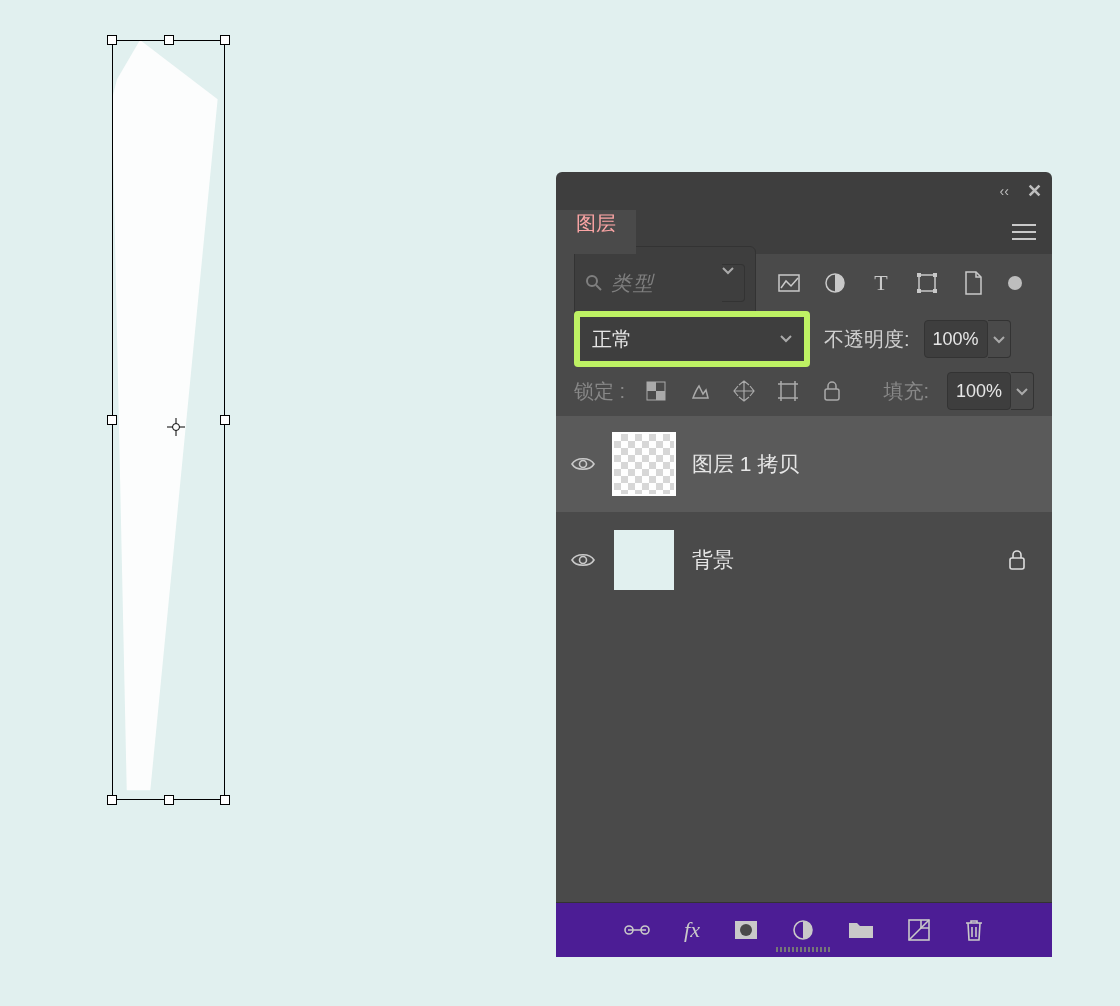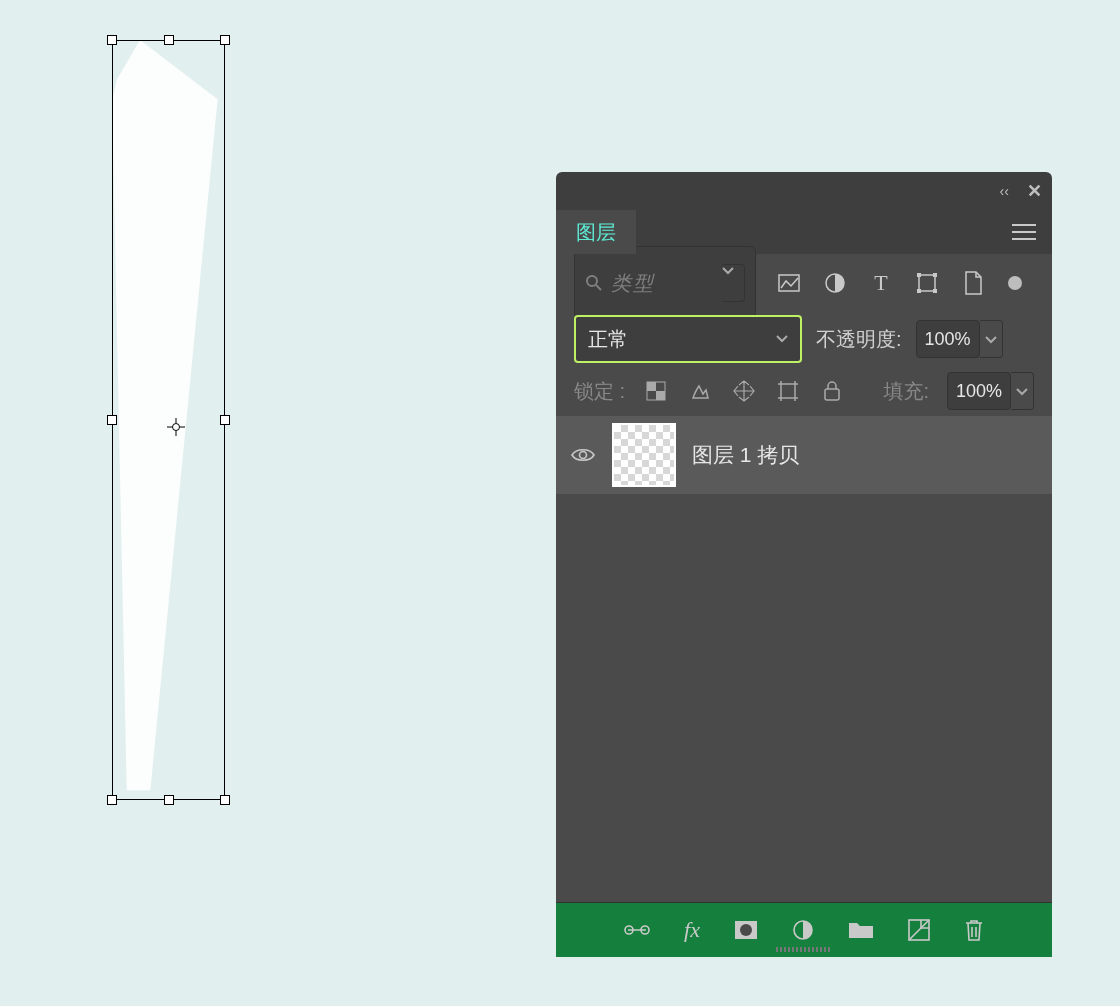--- a/index.html
+++ b/index.html
@@ -14,60 +14,60 @@
 .h-tl{left:-5px;top:-5px}.h-tm{left:50%;top:-5px;margin-left:-5px}.h-tr{right:-5px;top:-5px}
 .h-ml{left:-5px;top:50%;margin-top:-5px}.h-mr{right:-5px;top:50%;margin-top:-5px}
 .h-bl{left:-5px;bottom:-5px}.h-bm{left:50%;bottom:-5px;margin-left:-5px}.h-br{right:-5px;bottom:-5px}
 .pivot{position:absolute;left:55px;top:378px}
 
 
 .panel{position:absolute;left:556px;top:172px;width:496px;height:784px;background:#3e3e3e;border-radius:6px;font-size:18px;color:#c9c9c9}
 .titlebar{height:38px;display:flex;align-items:center;justify-content:flex-end;padding-right:10px;gap:18px;color:#bfbfbf}
 .titlebar span{cursor:pointer;font-size:14px;color:#bfbfbf}
 .tabrow{height:44px;display:flex;align-items:stretch;position:relative}
-.tab{padding:0 20px;display:flex;align-items:center;background:#4a4a4a;font-size:20px;color:#5eead4}
+.tab{padding:0 20px;display:flex;background:#4a4a4a;font-size:20px;color:#fca5a5}
 .tab.active{background:#4a4a4a}
 .tabrow .menu{margin-left:auto;padding-right:16px;display:flex;align-items:center;color:#c9c9c9;cursor:pointer}
 .panel-body{background:#4a4a4a;height:calc(100% - 38px - 44px - 54px);display:flex;flex-direction:column}
 
 
 .filter-row{display:flex;align-items:center;height:58px;padding:0 18px;gap:20px}
 .search{flex:0 0 160px;height:40px;border:1px solid #333;border-radius:6px;background:#3e3e3e;display:flex;align-items:center;padding:16px 10px;color:#7f7f7f;gap:8px}
 .search-text{font-style:italic;letter-spacing:2px;font-size:20px}
 .search .chev{margin-left:auto}
 .ficon{width:26px;height:26px;display:flex;align-items:center;justify-content:center;color:#c9c9c9;cursor:pointer}
 .filter-row .dot{width:14px;height:14px;border-radius:50%;background:#bdbdbd;margin-left:2px}
 
 
 .row{display:flex;align-items:center;height:54px;padding:0 18px;gap:14px;color:#d0d0d0;font-size:20px}
-.selectbox{height:40px;border:2px solid #bef264;border-radius:4px;background:#3e3e3e;display:flex;align-items:center;padding:2px 12px;gap:10px;color:#e6e6e6}
+.selectbox{height:40px;border:6px solid #bef264;border-radius:4px;background:#3e3e3e;display:flex;align-items:center;padding:2px 12px;gap:10px;color:#e6e6e6}
 .selectbox.blend{flex:0 0 200px}
 .valbox{height:36px;width:62px;border:1px solid #333;border-radius:4px;background:#3e3e3e;display:flex;align-items:center;justify-content:center;color:#e6e6e6;font-size:18px}
 .vwrap{display:flex;align-items:flex-start;gap:0}
 .chev{width:22px;height:36px;border:1px solid #333;border-left:none;border-radius:0 4px 4px 0;display:flex;align-items:center;justify-content:center;cursor:pointer}
 .chev svg{margin-top:2px}
 
 
 .lock-row{display:flex;align-items:center;height:50px;padding:0 18px;gap:18px;color:#888;font-size:20px}
 .lock-row .licon{width:26px;height:26px;display:flex;align-items:center;justify-content:center;color:#aaa;cursor:pointer}
 
 
 .layers{flex:1;overflow:auto}
-.layer{display:flex;align-items:center;height:78px;padding-left:14px;gap:18px}
+.layer{display:flex;align-items:center;height:96px;padding-left:14px;gap:18px}
 .layer.sel{background:#5a5a5a}
 .eye{width:26px;height:26px;color:#c9c9c9;cursor:pointer;display:flex;align-items:center;justify-content:center}
 .thumb{width:60px;height:60px;background:#fff;position:relative}
 .thumb.trans::before{content:"";position:absolute;inset:0;background-image:linear-gradient(45deg,#d7d7d7 25%,transparent 25%,transparent 75%,#d7d7d7 75%),linear-gradient(45deg,#d7d7d7 25%,transparent 25%,transparent 75%,#d7d7d7 75%);background-size:14px 14px;background-position:0 0,7px 7px}
 .thumb.selthumb{outline:3px solid #fff;outline-offset:-1px}
 .thumb.bg{background:#e1f0ef}
 .lname{color:#e6e6e6;font-size:21px}
 .lockicon{margin-left:auto;margin-right:26px;color:#ddd}
 
 
-.footer{height:54px;background:#15803d;display:flex;align-items:center;justify-content:center;gap:34px;color:#c9c9c9;border-top:1px solid #333}
+.footer{height:54px;background:#4c1d95;display:flex;align-items:center;justify-content:center;gap:34px;color:#c9c9c9;border-top:1px solid #333}
 .footbtn{cursor:pointer;display:flex;align-items:center;justify-content:center}
 .grip{position:absolute;left:50%;bottom:4px;transform:translateX(-50%);width:56px;height:5px}
 .grip::before{content:"";display:block;height:5px;background:repeating-linear-gradient(90deg,#777 0 2px,transparent 2px 4px)}
 </style>
 </head>
 <body>
 
 <div class="canvas-area">
   <div class="shape-wrap">
     <svg class="shape-poly" viewBox="0 0 230 770" preserveAspectRatio="none">
@@ -222,20 +222,36 @@
       <div class="layer sel">
         <div class="eye">
             <svg width="24" height="16">
               <path d="M1 8c4-7 18-7 22 0-4 7-18 7-22 0z" fill="none" stroke="#c9c9c9" stroke-width="1.6"></path>
               <circle cx="12" cy="8" r="3.5" fill="none" stroke="#c9c9c9" stroke-width="1.6"></circle>
             </svg>
           </div>
         <div class="thumb trans selthumb"></div>
         <span class="lname">图层 1 拷贝</span>
       </div>
+      <div class="layer">
+        <div class="eye">
+            <svg width="24" height="16">
+              <path d="M1 8c4-7 18-7 22 0-4 7-18 7-22 0z" fill="none" stroke="#c9c9c9" stroke-width="1.6"></path>
+              <circle cx="12" cy="8" r="3.5" fill="none" stroke="#c9c9c9" stroke-width="1.6"></circle>
+            </svg>
+          </div>
+        <div class="thumb bg"></div>
+        <span class="lname">背景</span>
+        <span class="lockicon">
+            <svg width="18" height="20">
+              <rect x="2" y="8" width="14" height="11" rx="2" fill="none" stroke="#ddd" stroke-width="1.6"></rect>
+              <path d="M5 8V5a4 4 0 018 0v3" fill="none" stroke="#ddd" stroke-width="1.6"></path>
+            </svg>
+          </span>
+      </div>
     </div>
   </div>
 
   <div class="footer">
     <div class="footbtn">
         <svg width="26" height="16">
           <path d="M8 8H4a4 4 0 010-0 4 4 0 010 0h4M18 8h4a4 4 0 010 0 4 4 0 010 0h-4M8 8h10" stroke="#c9c9c9" stroke-width="1.6" fill="none"></path>
           <ellipse cx="5" cy="8" rx="4" ry="4" fill="none" stroke="#c9c9c9" stroke-width="1.6"></ellipse>
           <ellipse cx="21" cy="8" rx="4" ry="4" fill="none" stroke="#c9c9c9" stroke-width="1.6"></ellipse>
         </svg>

